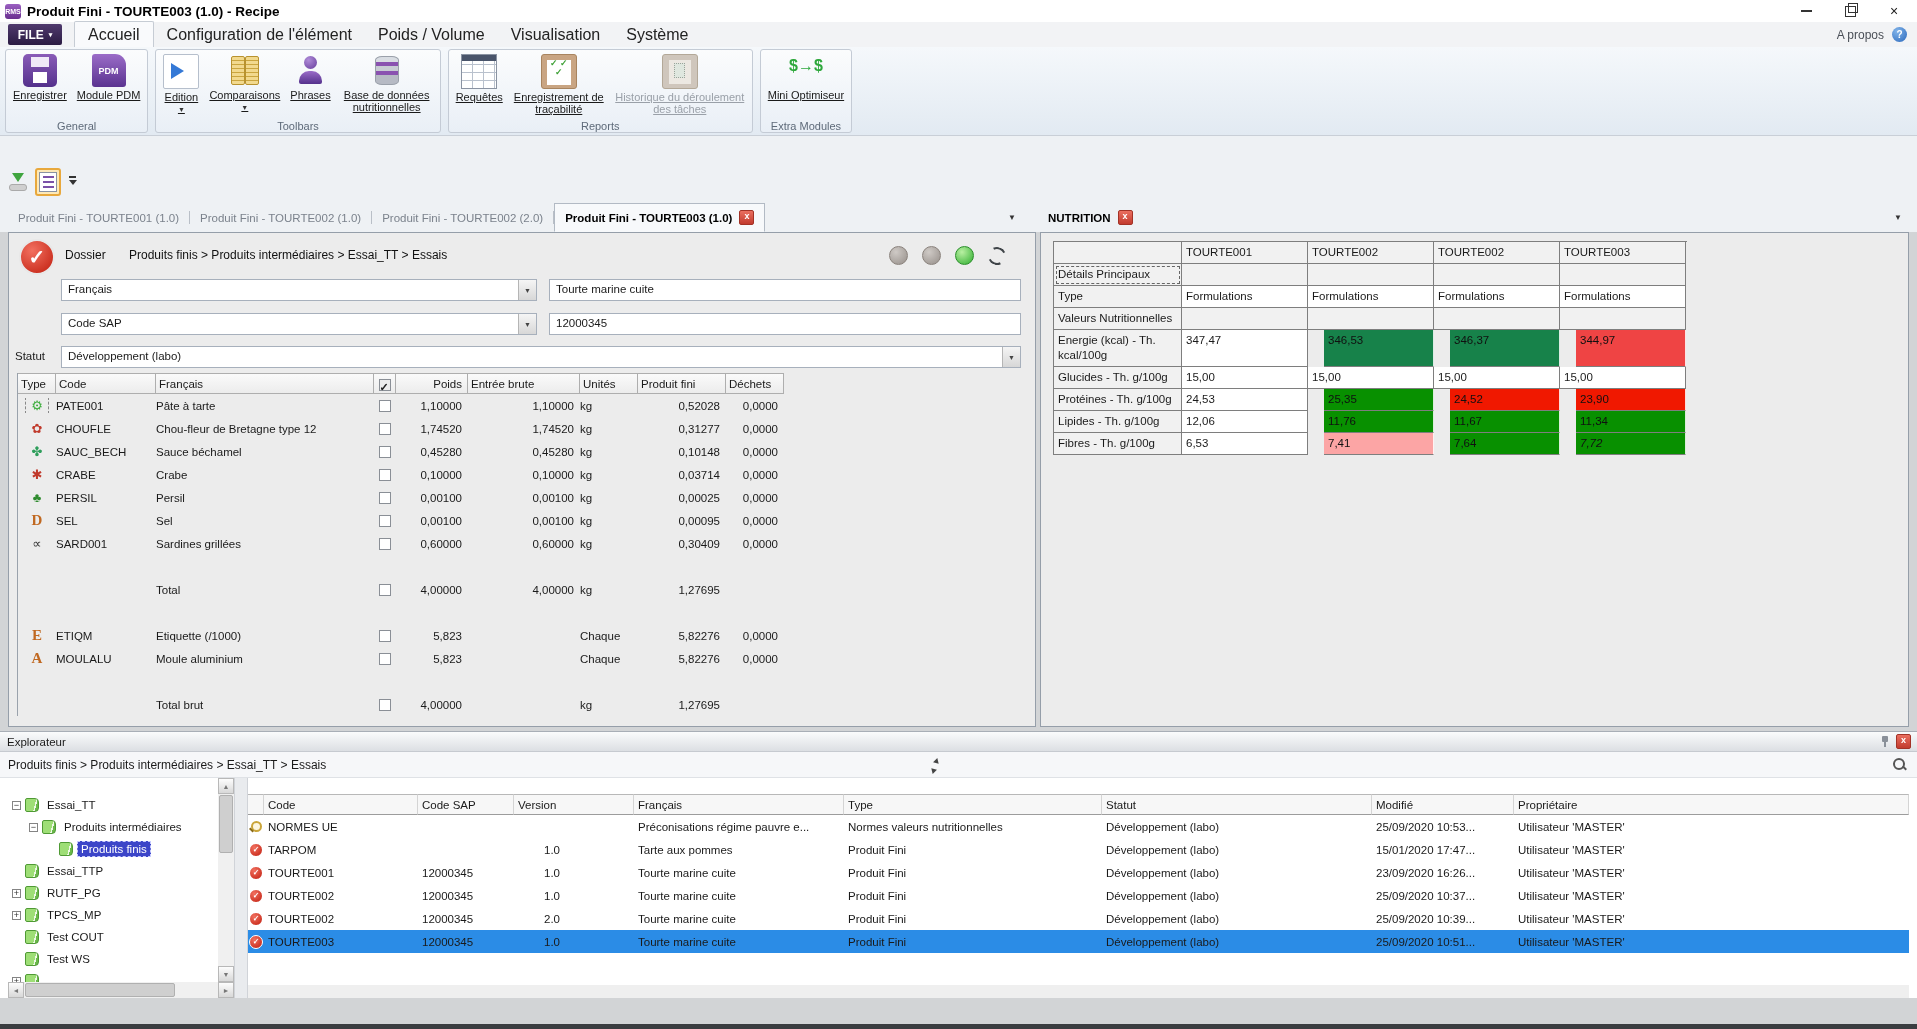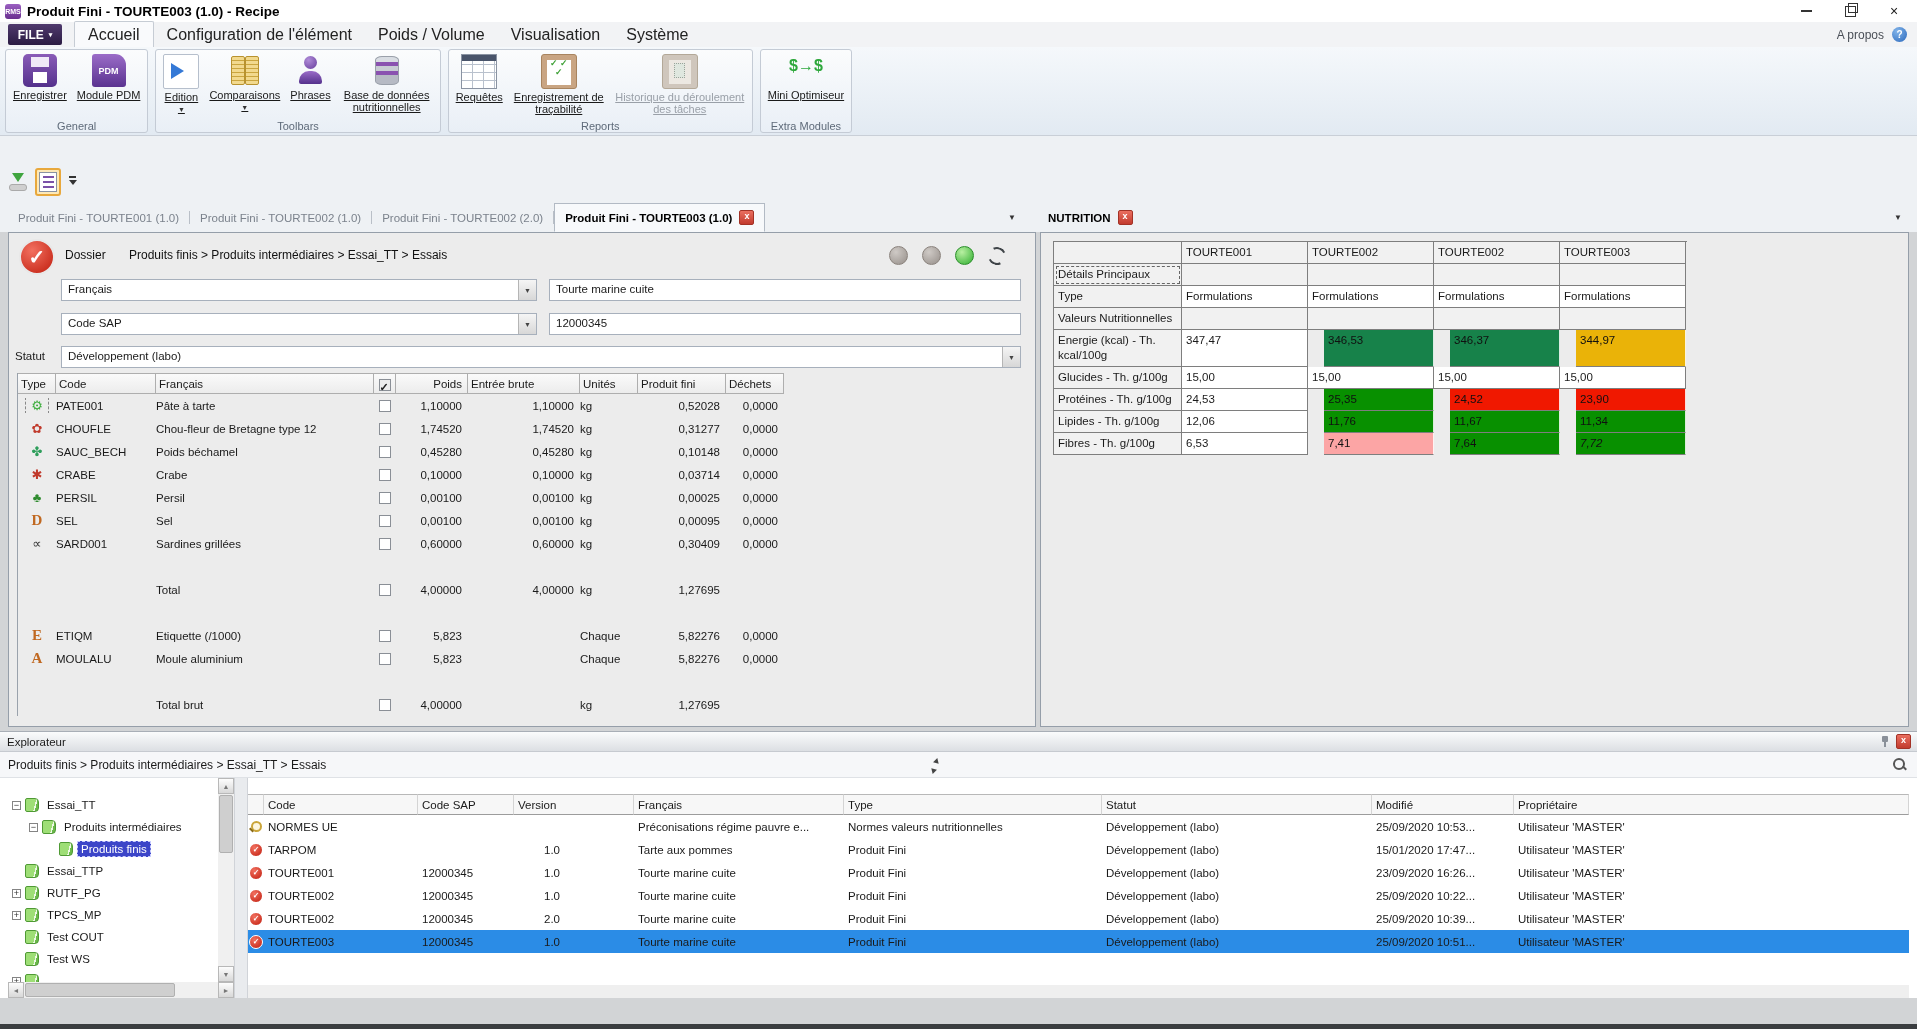--- a/index.html
+++ b/index.html
@@ -394,21 +394,21 @@
           <div class="ing-cell c"><span class="cb"></span></div>
           <div class="ing-cell r">1,74520</div>
           <div class="ing-cell r">1,74520</div>
           <div class="ing-cell">kg</div>
           <div class="ing-cell r">0,31277</div>
           <div class="ing-cell r">0,0000</div>
         </div>
         <div class="ing-grid ing-row">
           <div class="ing-cell c"><span class="ing-ic" style="color: rgb(46, 158, 91);">✤</span></div>
           <div class="ing-cell">SAUC_BECH</div>
-          <div class="ing-cell">Poids béchamel</div>
+          <div class="ing-cell">Sauce béchamel</div>
           <div class="ing-cell c"><span class="cb"></span></div>
           <div class="ing-cell r">0,45280</div>
           <div class="ing-cell r">0,45280</div>
           <div class="ing-cell">kg</div>
           <div class="ing-cell r">0,10148</div>
           <div class="ing-cell r">0,0000</div>
         </div>
         <div class="ing-grid ing-row">
           <div class="ing-cell c"><span class="ing-ic" style="color: rgb(192, 57, 43);">✱</span></div>
           <div class="ing-cell">CRABE</div>
@@ -554,21 +554,21 @@
         <div class="nut-cell">Formulations</div>
         <div class="nut-cell lbl">Valeurs Nutritionnelles</div>
         <div class="nut-cell" style="background: rgb(241, 241, 241);"></div>
         <div class="nut-cell" style="background: rgb(241, 241, 241);"></div>
         <div class="nut-cell" style="background: rgb(241, 241, 241);"></div>
         <div class="nut-cell" style="background: rgb(241, 241, 241);"></div>
         <div class="nut-cell lbl">Energie (kcal) - Th. kcal/100g</div>
         <div class="nut-cell">347,47</div>
         <div class="nut-cell colored" style="background: rgb(23, 130, 74);">346,53</div>
         <div class="nut-cell colored" style="background: rgb(23, 130, 74);">346,37</div>
-        <div class="nut-cell colored" style="background: #eab308;">344,97</div>
+        <div class="nut-cell colored" style="background: #ef4444;">344,97</div>
         <div class="nut-cell lbl">Glucides - Th. g/100g</div>
         <div class="nut-cell">15,00</div>
         <div class="nut-cell">15,00</div>
         <div class="nut-cell">15,00</div>
         <div class="nut-cell">15,00</div>
         <div class="nut-cell lbl">Protéines - Th. g/100g</div>
         <div class="nut-cell">24,53</div>
         <div class="nut-cell colored" style="background: rgb(8, 144, 0);">25,35</div>
         <div class="nut-cell colored" style="background: rgb(240, 24, 0);">24,52</div>
         <div class="nut-cell colored" style="background: rgb(240, 24, 0);">23,90</div>
@@ -713,21 +713,21 @@
           <div class="exp-grid exp-row">
             <div class="exp-ic">
               <span class="check-circle mini-check">✓</span>
             </div>
             <div class="exp-cell">TOURTE002</div>
             <div class="exp-cell">12000345</div>
             <div class="exp-cell ver">1.0</div>
             <div class="exp-cell">Tourte marine cuite</div>
             <div class="exp-cell">Produit Fini</div>
             <div class="exp-cell">Développement (labo)</div>
-            <div class="exp-cell">25/09/2020 10:22...</div>
+            <div class="exp-cell">25/09/2020 10:37...</div>
             <div class="exp-cell">Utilisateur 'MASTER'</div>
           </div>
           <div class="exp-grid exp-row">
             <div class="exp-ic">
               <span class="check-circle mini-check">✓</span>
             </div>
             <div class="exp-cell">TOURTE002</div>
             <div class="exp-cell">12000345</div>
             <div class="exp-cell ver">2.0</div>
             <div class="exp-cell">Tourte marine cuite</div>

